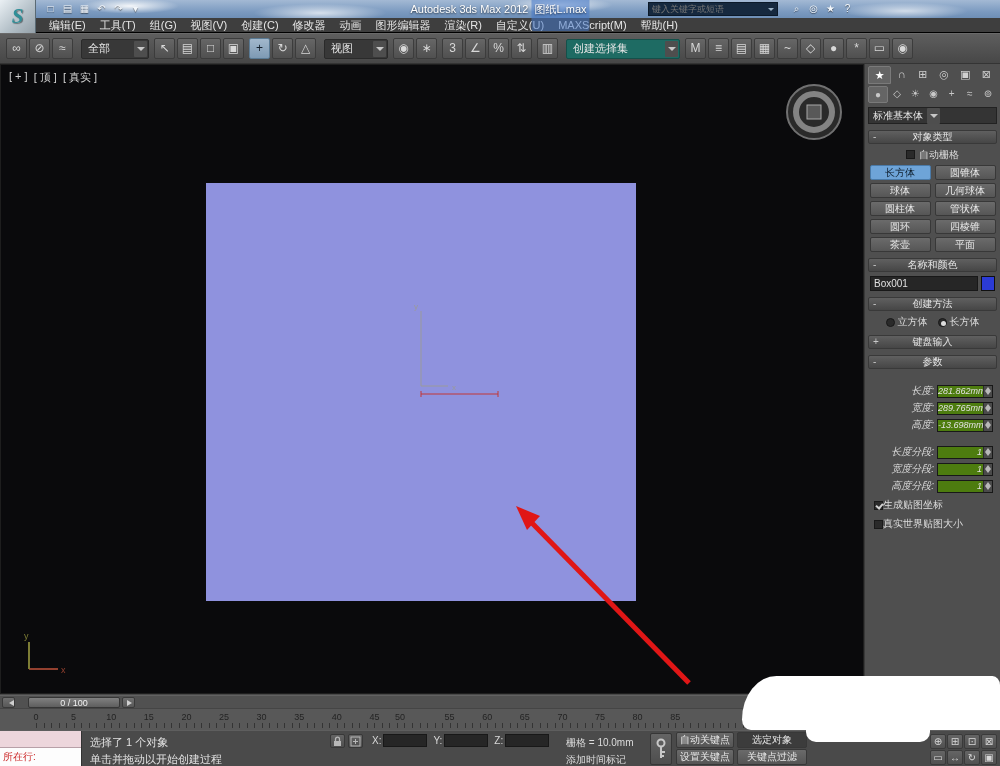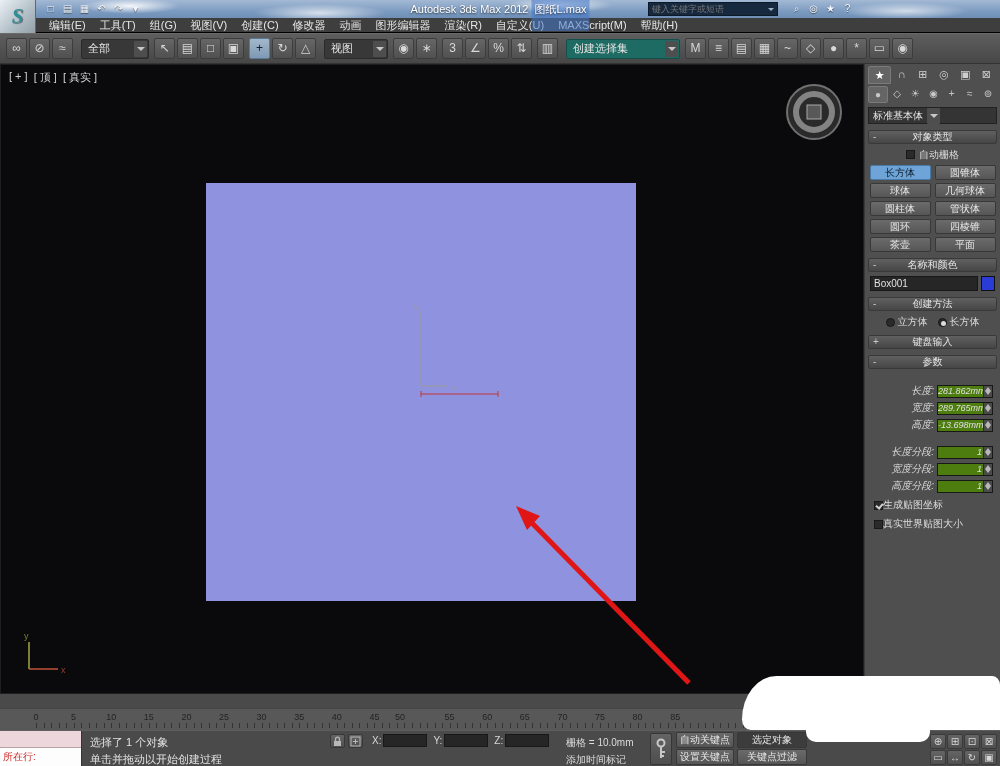--- a/index.html
+++ b/index.html
@@ -445,20 +445,25 @@
           <span class="cbox on"></span>
           <span class="clbl">生成贴图坐标</span>
         </div>
         <div class="pcheck">
           <span class="cbox"></span>
           <span class="clbl">真实世界贴图大小</span>
         </div>
       </div>
   </div>
 
+  <div class="timeslider">
+    <span class="ts-btn ts-left"></span>
+    <span class="ts-handle">0 / 100</span>
+    <span class="ts-btn ts-right"></span>
+  </div>
 
   <div class="ruler">
     <div id="ruler-ticks">
         <span class="tick" style="left: 36px;">0</span>
         <span class="tick" style="left: 73.6px;">5</span>
         <span class="tick" style="left: 111.2px;">10</span>
         <span class="tick" style="left: 148.8px;">15</span>
         <span class="tick" style="left: 186.4px;">20</span>
         <span class="tick" style="left: 224px;">25</span>
         <span class="tick" style="left: 261.6px;">30</span>

